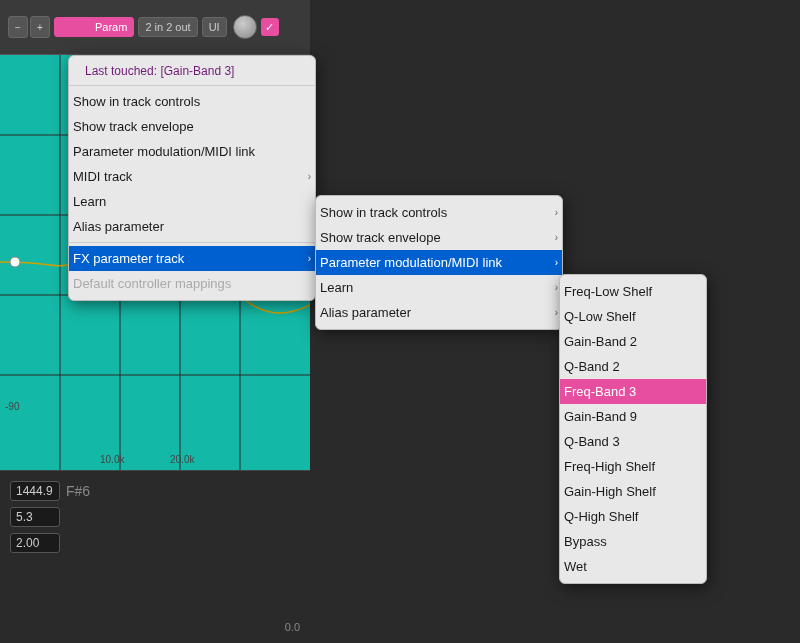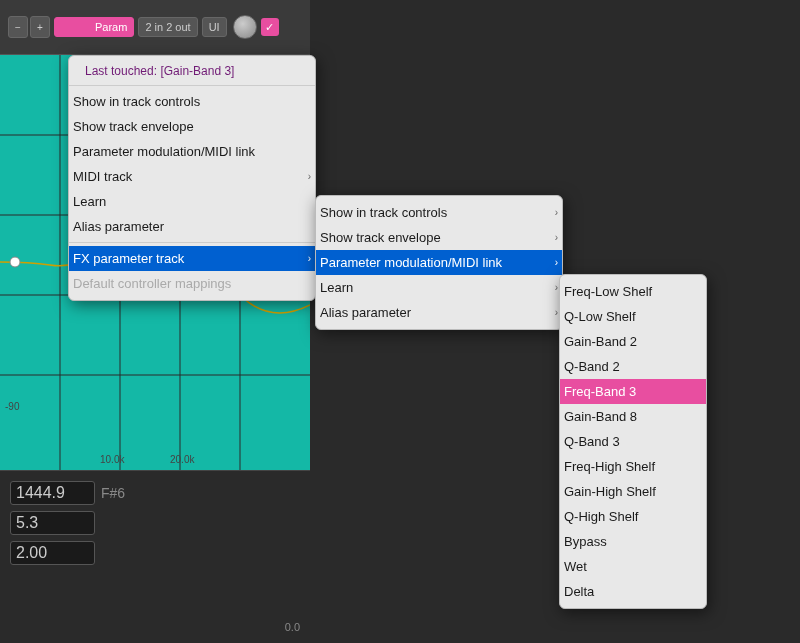--- a/index.html
+++ b/index.html
@@ -100,23 +100,23 @@
       align-items: center;
       margin-bottom: 6px;
       gap: 6px;
     }
 
     .param-input {
       background: #1a1a1a;
       border: 1px solid #555;
       border-radius: 3px;
       color: #ccc;
-      font-size: 16px;
+      font-size: 12px;
       padding: 2px 5px;
-      width: 85px;
+      width: 50px;
     }
 
     .param-label {
       color: #888;
       font-size: 14px;
     }
 
     .bottom-value {
       position: absolute;
       bottom: 10px;
@@ -317,21 +317,20 @@
     <span class="arrow">›</span>
   </div>
 </div>
 
 <div class="context-menu-3">
   <div class="menu-item">Freq-Low Shelf</div>
   <div class="menu-item">Q-Low Shelf</div>
   <div class="menu-item">Gain-Band 2</div>
   <div class="menu-item">Q-Band 2</div>
   <div class="menu-item menu-item-highlighted">Freq-Band 3</div>
-  <div class="menu-item">Gain-Band 8</div>
+  <div class="menu-item">Gain-Band 9</div>
   <div class="menu-item">Q-Band 3</div>
   <div class="menu-item">Freq-High Shelf</div>
   <div class="menu-item">Gain-High Shelf</div>
   <div class="menu-item">Q-High Shelf</div>
   <div class="menu-item">Bypass</div>
   <div class="menu-item">Wet</div>
-  <div class="menu-item">Delta</div>
 </div>
 
 </body></html>

